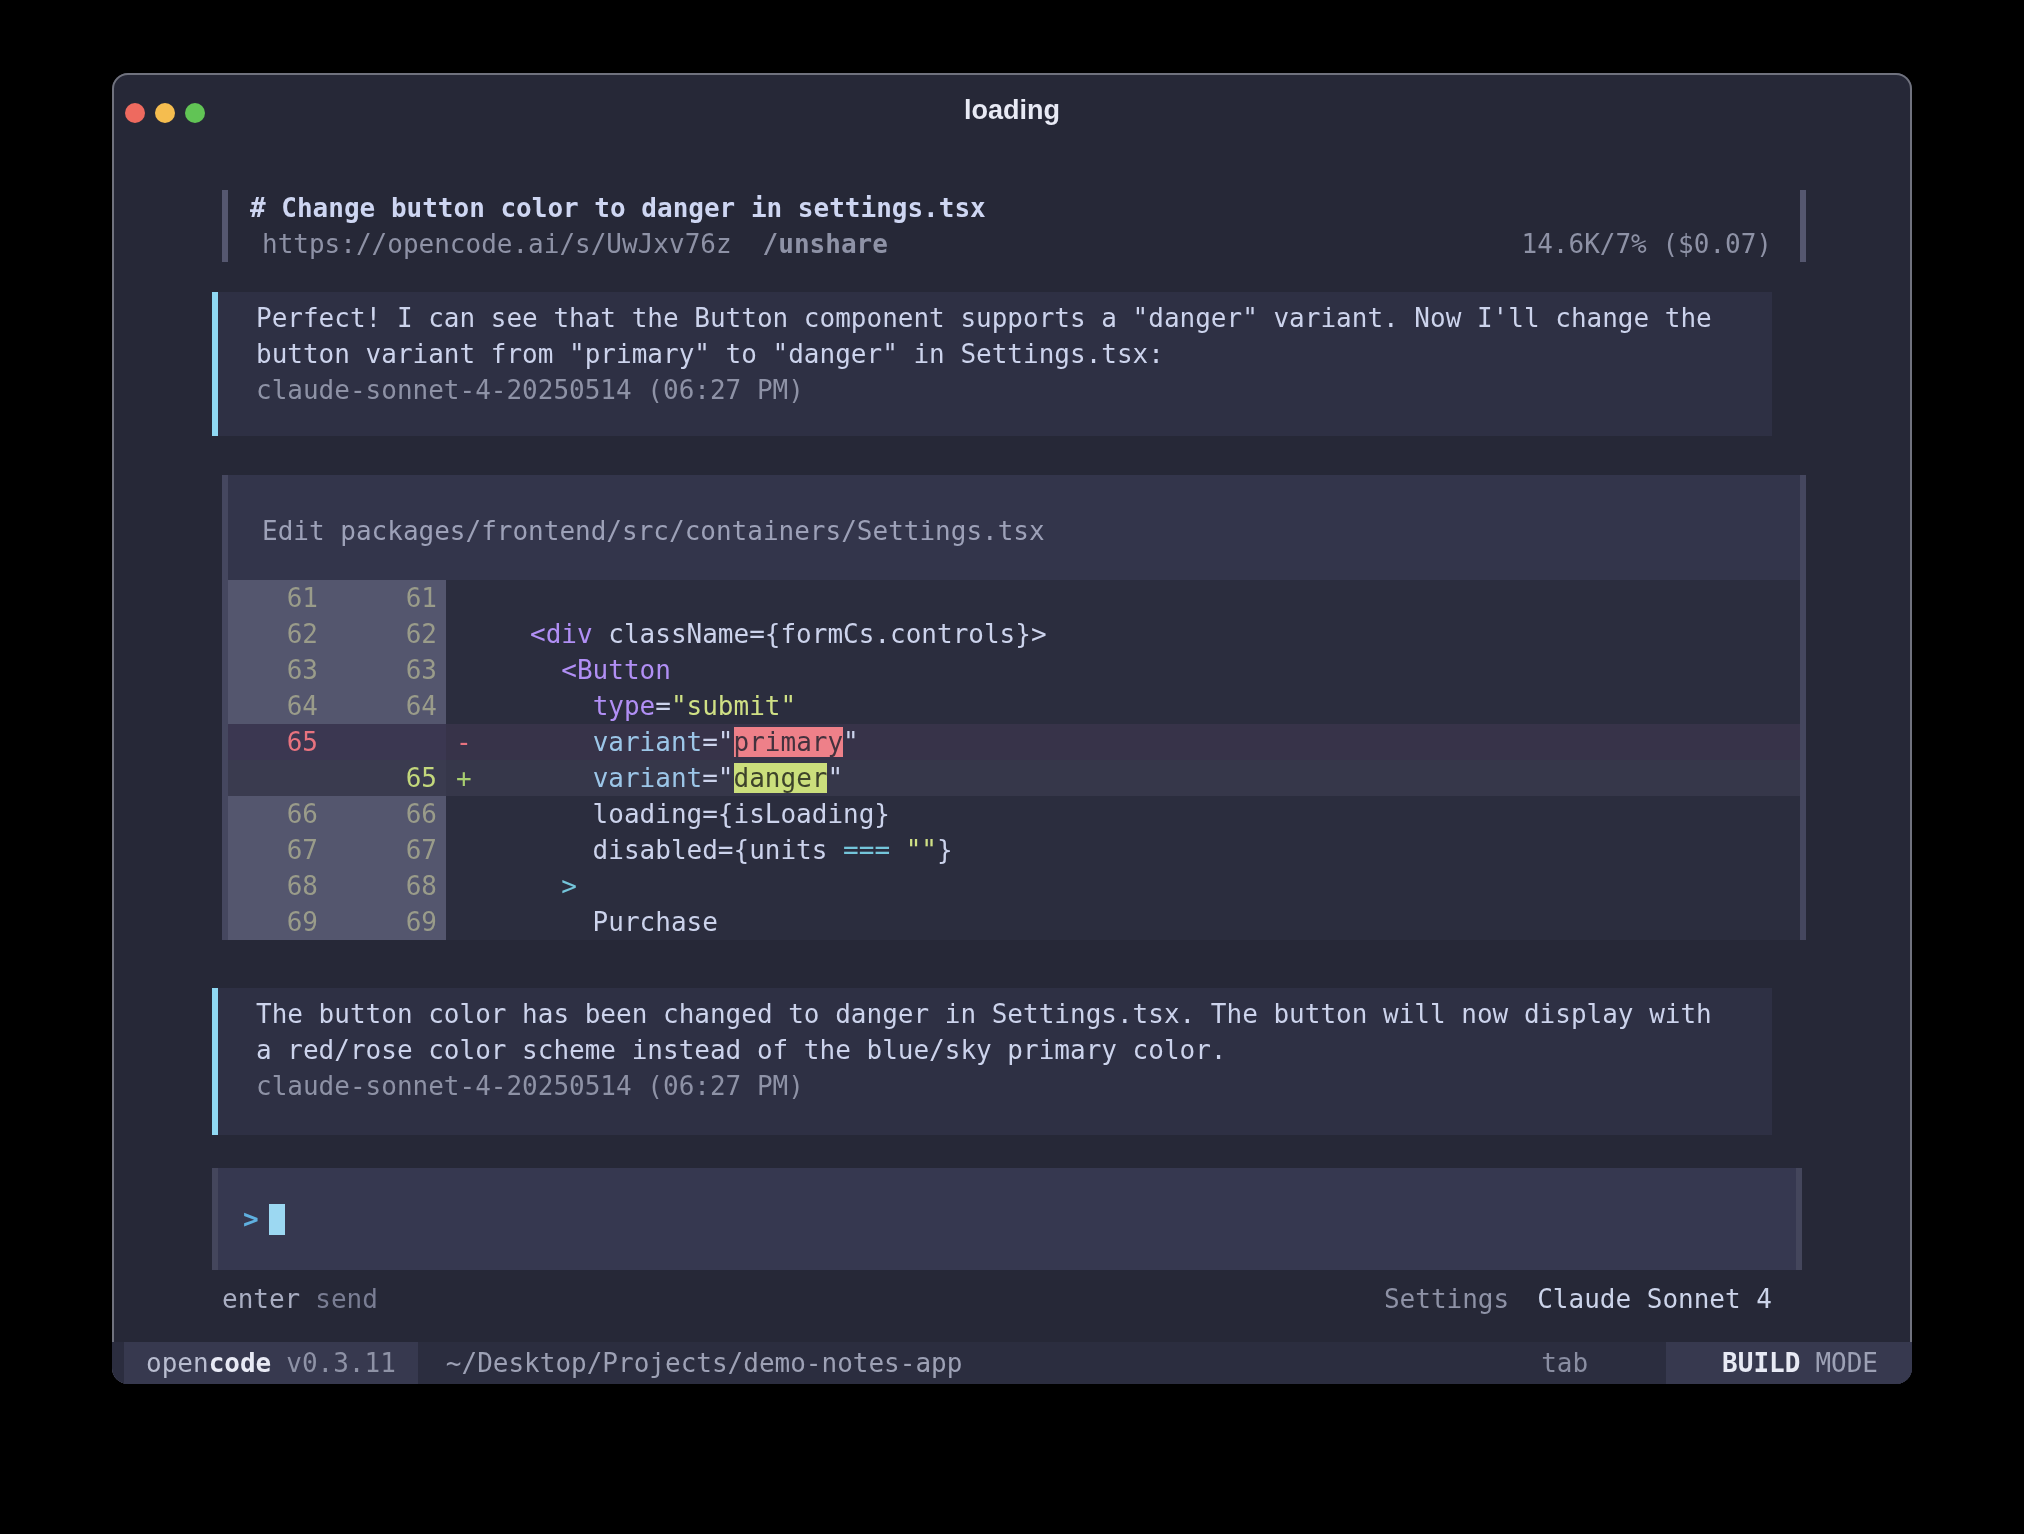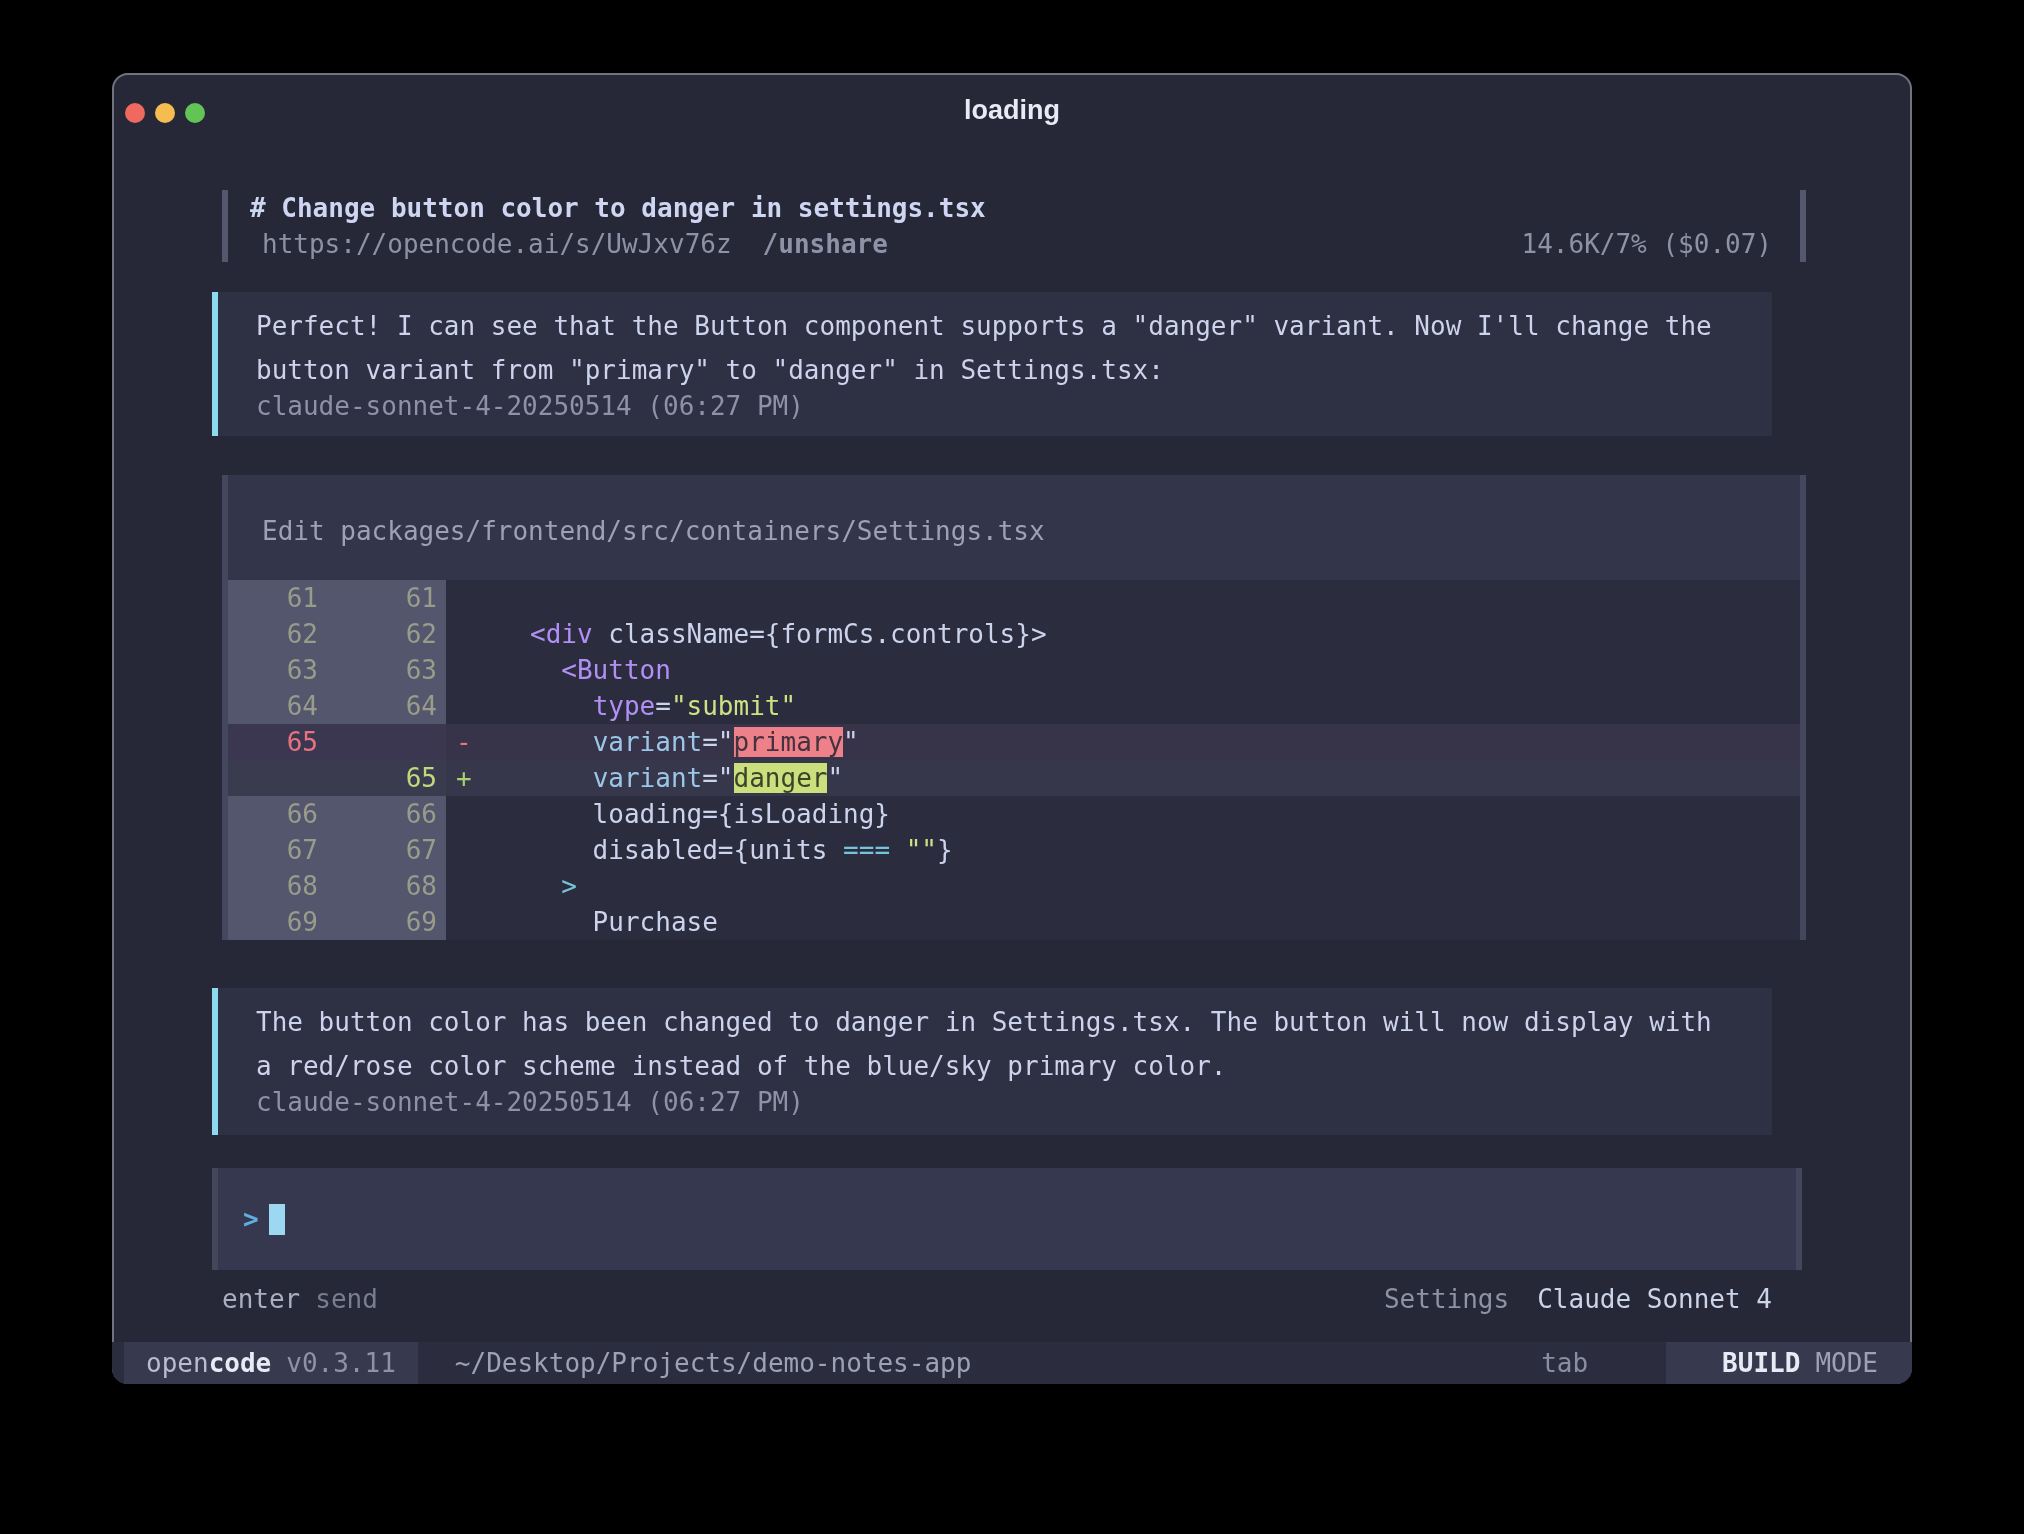--- a/index.html
+++ b/index.html
@@ -30,21 +30,21 @@
   .vbar.left{left:0;} .vbar.right{right:0;}
   .session-title{position:absolute;left:28px;top:0;height:36px;line-height:36px;font-weight:bold;color:#ced6f2;}
   .session-sub{position:absolute;left:40px;top:36px;height:36px;line-height:36px;color:var(--fg-dim);}
   .session-sub .unshare{margin-left:31px;font-weight:bold;}
   .session-stats{position:absolute;right:34px;top:36px;height:36px;line-height:36px;color:var(--fg-dim);}
 
   
   .message{position:absolute;left:100px;width:1560px;background:var(--bg-block);}
   .message .accent{position:absolute;left:0;top:0;bottom:0;width:6px;background:var(--bar-cyan);}
   .message .body{padding:8px 20px 0 44px;}
-  .message .line{height:36px;line-height:36px;white-space:pre;margin-top:8px;}
+  .message .line{height:36px;line-height:36px;white-space:pre;}
   .message .meta{height:36px;line-height:36px;color:var(--fg-dim);}
   #msg1{top:219px;height:144px;}
   #msg2{top:915px;height:147px;}
 
   
   .edit-block{position:absolute;left:110px;top:402px;width:1584px;height:465px;background:var(--bg-edit);}
   .edit-block .vbar{background:#45475f;}
   .edit-header{position:absolute;left:6px;right:6px;top:0;height:105px;background:var(--bg-edit-header);}
   .edit-header .label{position:absolute;left:34px;top:38px;height:36px;line-height:36px;color:#9da1b8;}
   .diff{position:absolute;left:6px;right:6px;top:105px;}
@@ -73,21 +73,21 @@
   .prompt-symbol{margin-left:31px;color:var(--prompt);font-weight:bold;}
   .cursor{display:inline-block;width:16px;height:31px;background:var(--cursor);margin-left:10px;vertical-align:-6px;}
 
   .hints{position:absolute;left:110px;top:1208px;width:1550px;height:36px;line-height:36px;
     display:flex;justify-content:space-between;}
   .hint-key{color:#a9aec2;} .hint-action{color:#797d93;margin-left:15px;}
   .model-provider{color:var(--fg-dim);} .model-name{color:#ccd4ea;margin-left:28px;}
 
   
   .status-bar{position:absolute;left:0;right:0;bottom:0;height:42px;background:var(--status-bg);
-    display:flex;align-items:flex-start;gap:9px;}
+    display:flex;align-items:flex-start;}
   .status-seg{height:42px;line-height:42px;background:var(--status-seg);margin-left:36px;}
   .seg-app{padding:0 22px;margin-left:12px;}
   .app-open{color:#b9bdd0;} .app-code{color:var(--white);font-weight:bold;}
   .app-version{color:var(--fg-dim);margin-left:15px;}
   .status-cwd{color:#9da1b5;margin-left:28px;line-height:42px;}
   .status-right{margin-left:auto;display:flex;align-items:center;}
   .status-tab{color:#8a8ea2;margin-right:42px;line-height:42px;}
   .seg-mode{padding:0 34px 0 56px;}
   .mode-bold{color:var(--white);font-weight:bold;} .mode-rest{color:#9da1b5;margin-left:15px;}
 </style>

